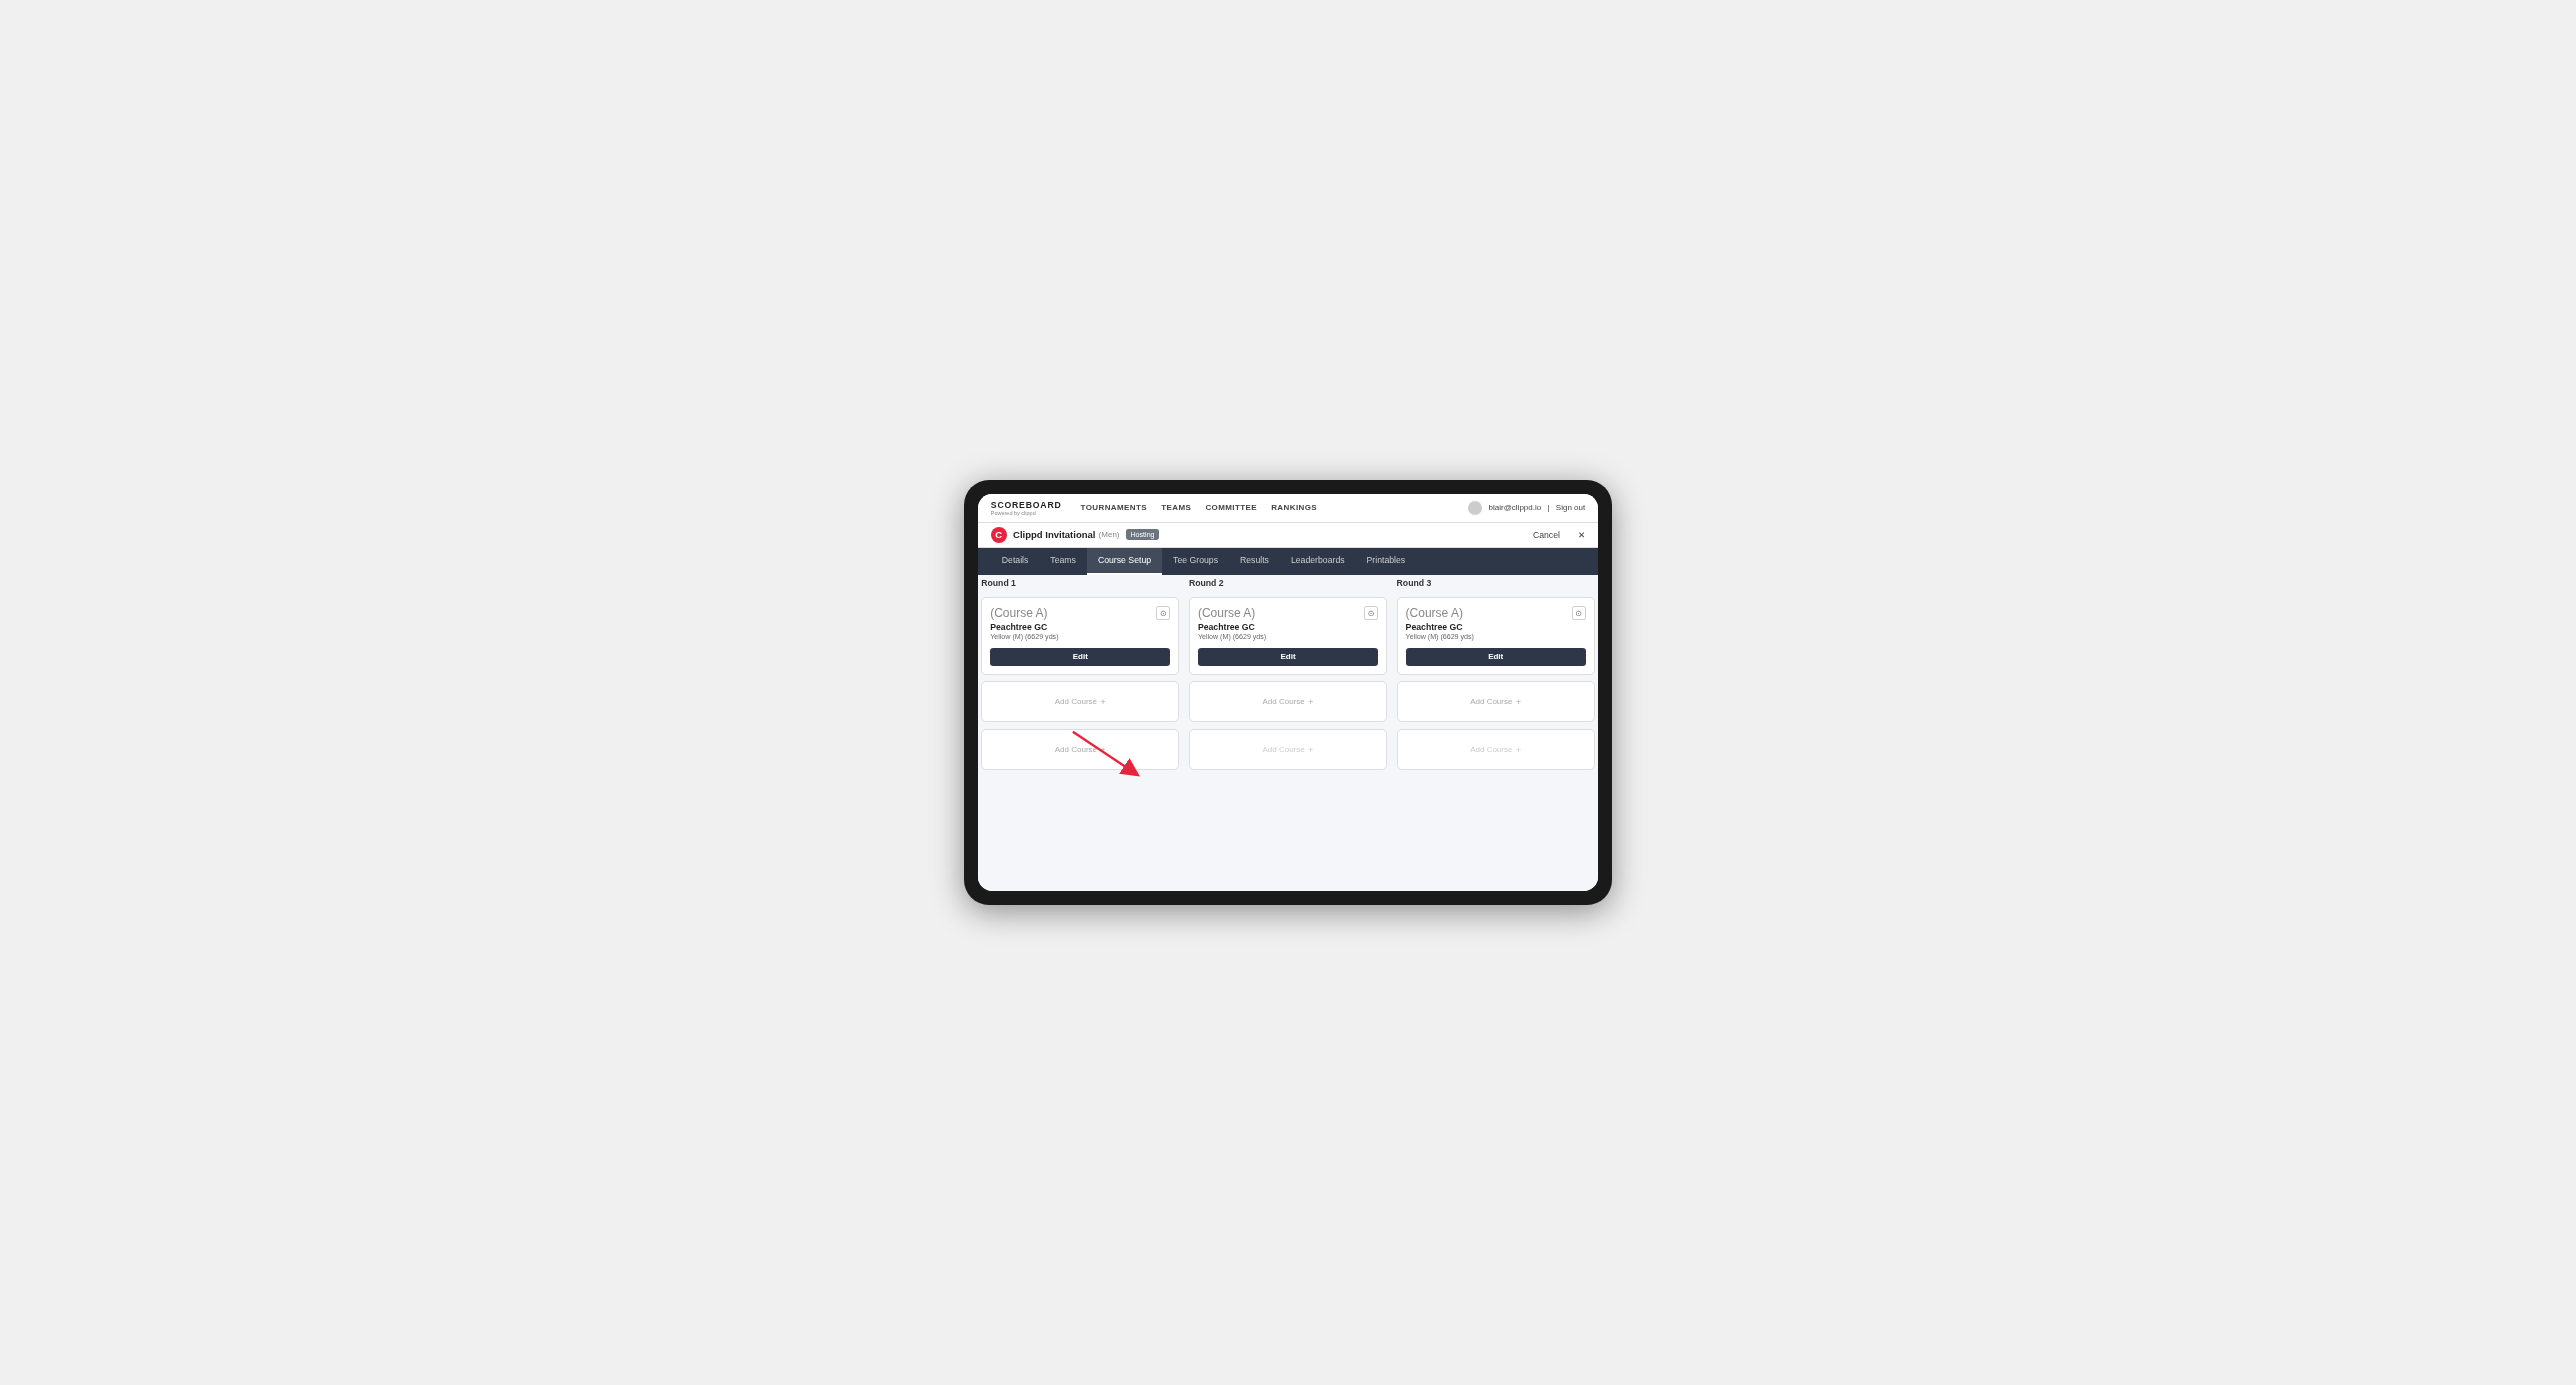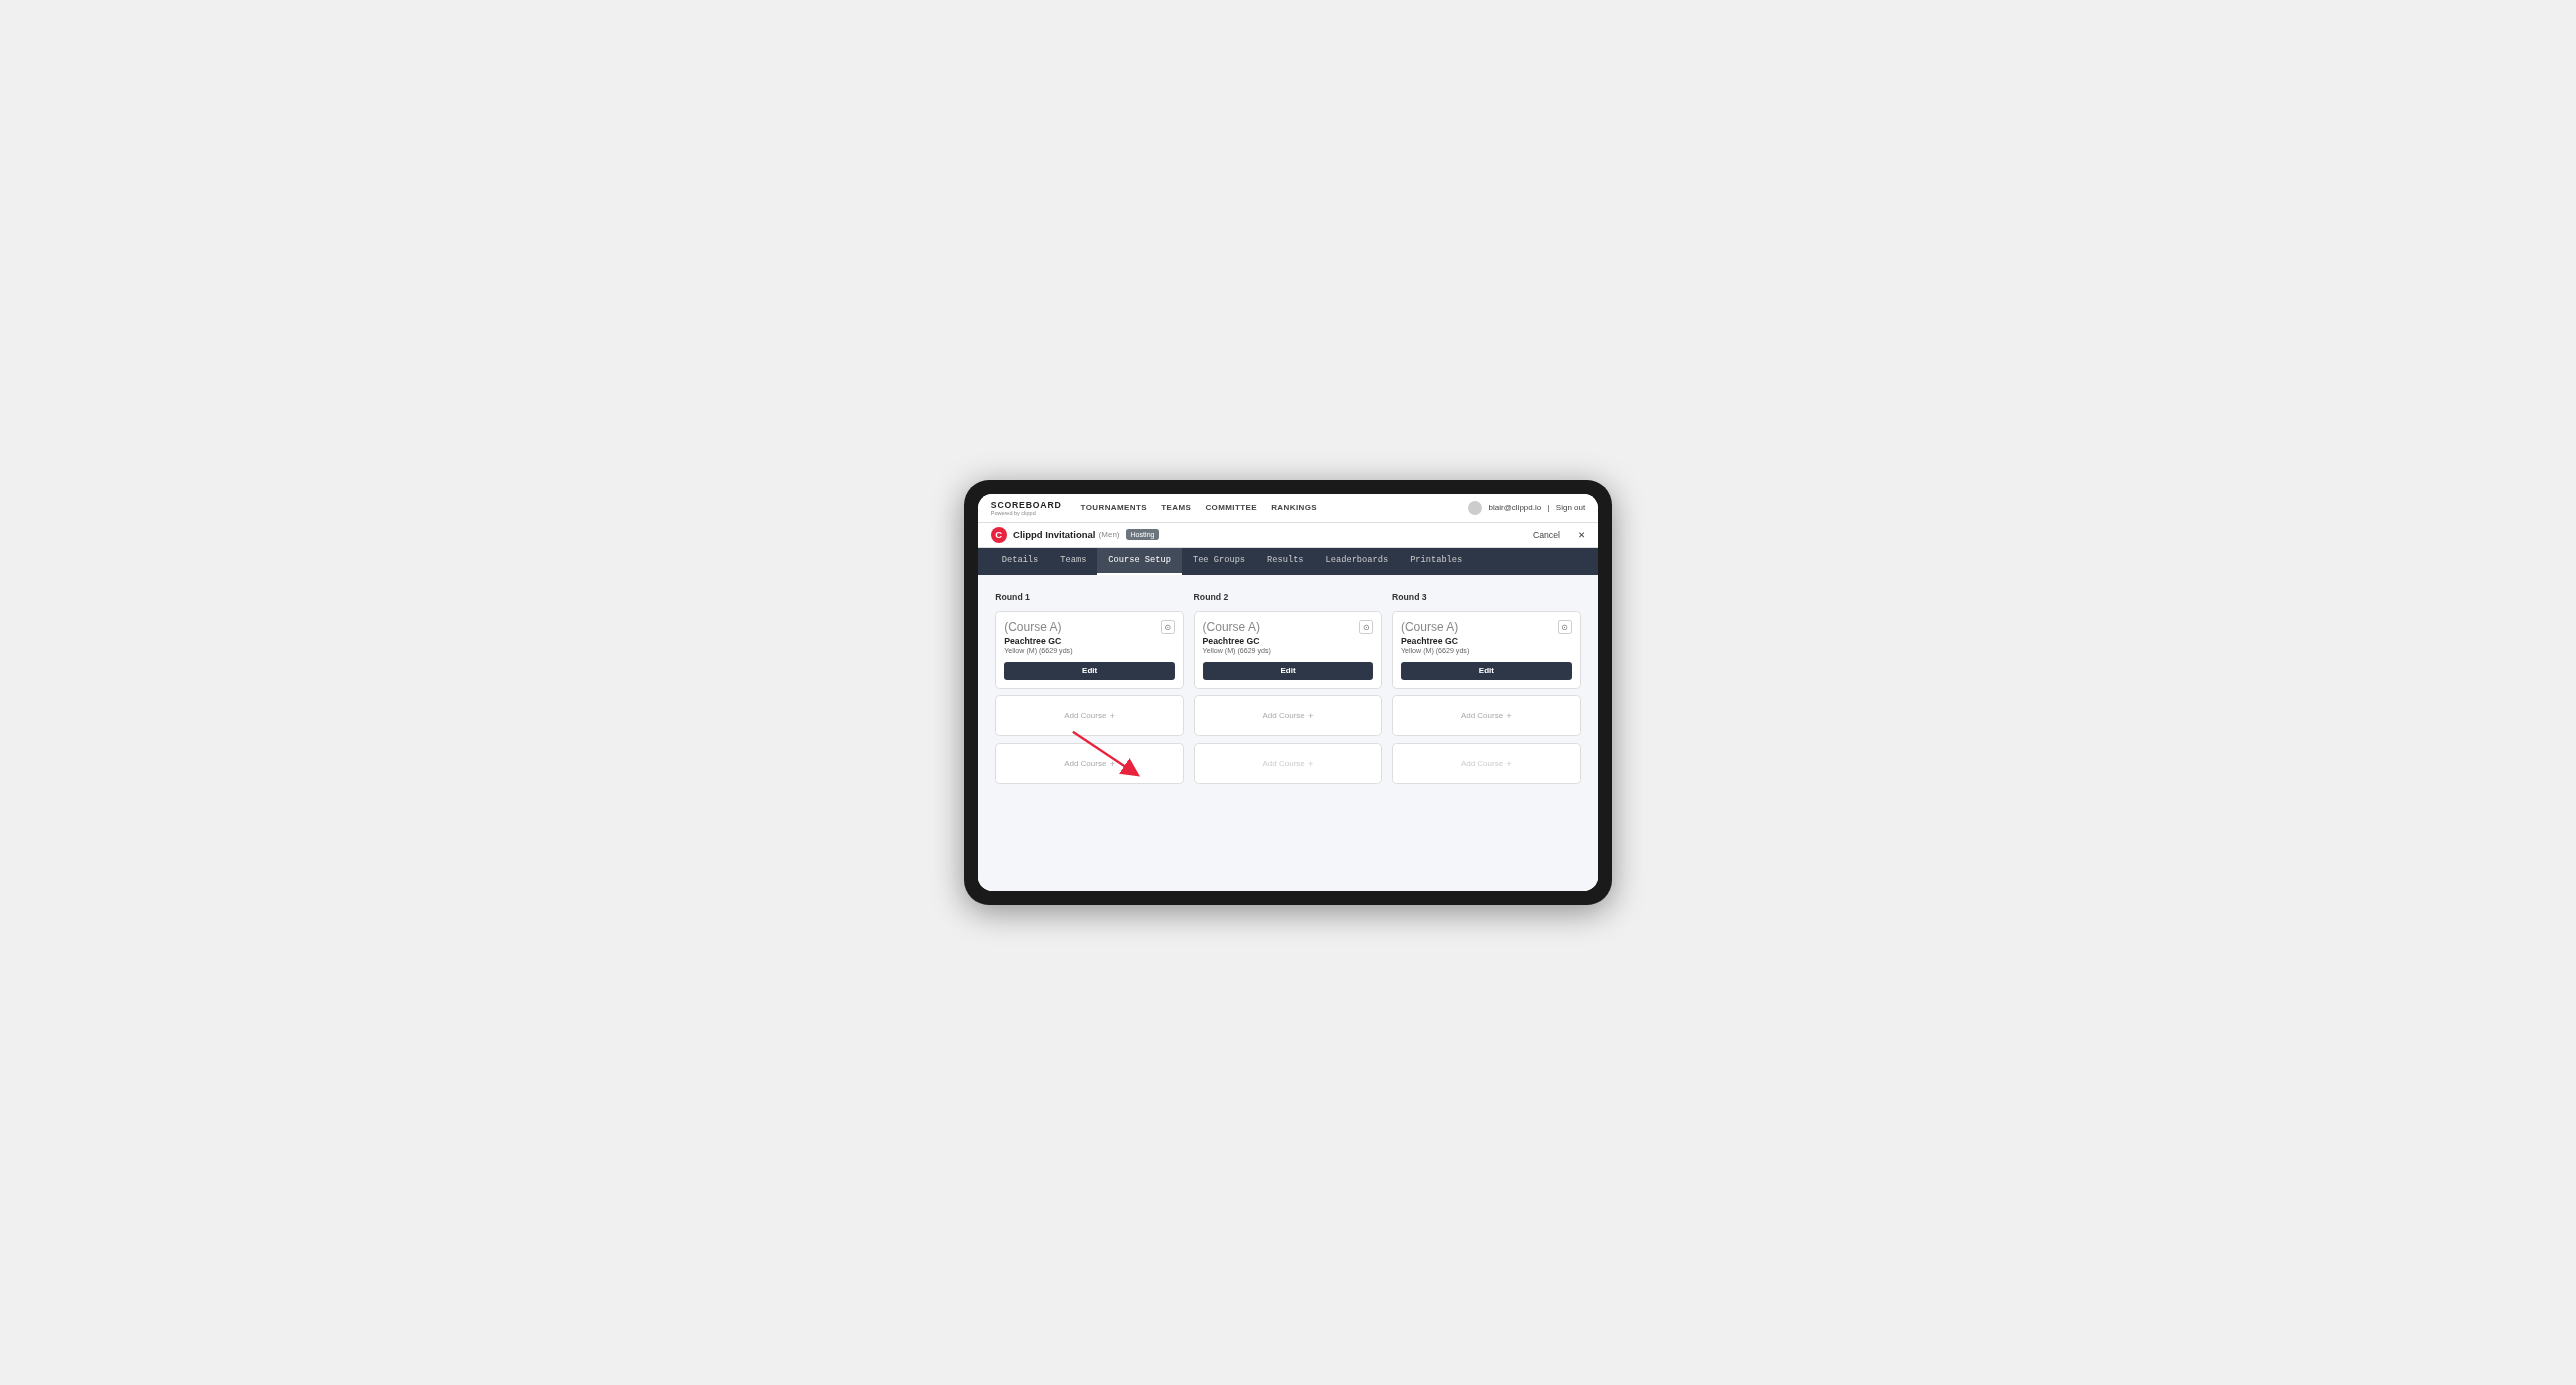--- a/index.html
+++ b/index.html
@@ -163,41 +163,40 @@
       gap: 18px;
     }
 
     
     .tab-bar {
       background: #2d3748;
       display: flex;
       padding: 0 12.6px;
       height: 27px;
       align-items: stretch;
-      font-family: Liberation Mono, monospace;
     }
     .tab-item {
       padding: 0 11px;
       font-size: 8.7px;
       color: #ccc;
       display: flex;
       align-items: center;
       cursor: pointer;
       border-bottom: 2.4px solid transparent;
     }
     .tab-item.active {
       color: #fff;
       background: rgba(255,255,255,0.1);
       border-bottom: 2.4px solid #fff;
     }
 
     
     .main-content {
       background: #f5f6fa;
-      padding: 17px;
+      padding: 3px;
       min-height: 316px;
     }
 
     .rounds-grid {
       display: grid;
       grid-template-columns: 1fr 1fr 1fr;
       gap: 9.5px;
     }
 
     .round-column {

